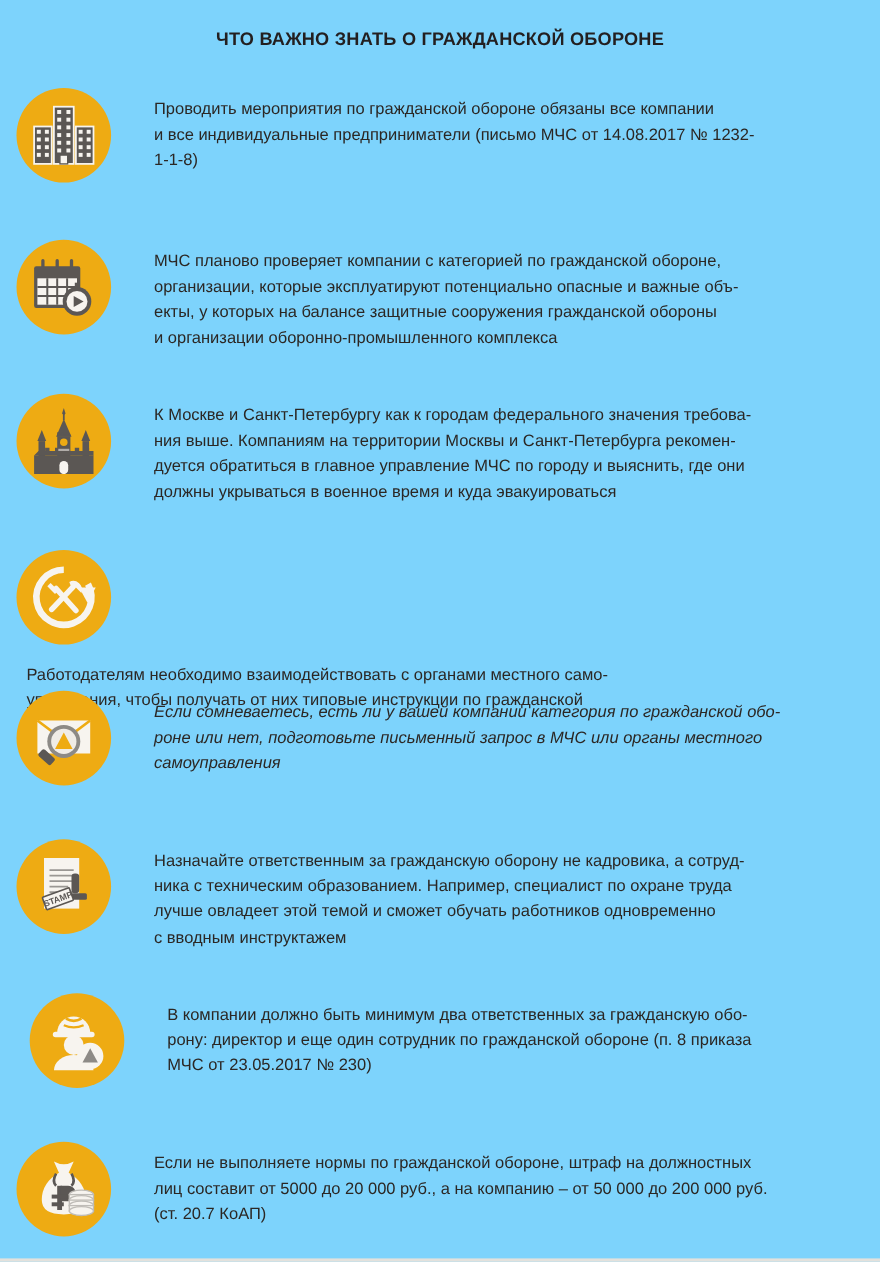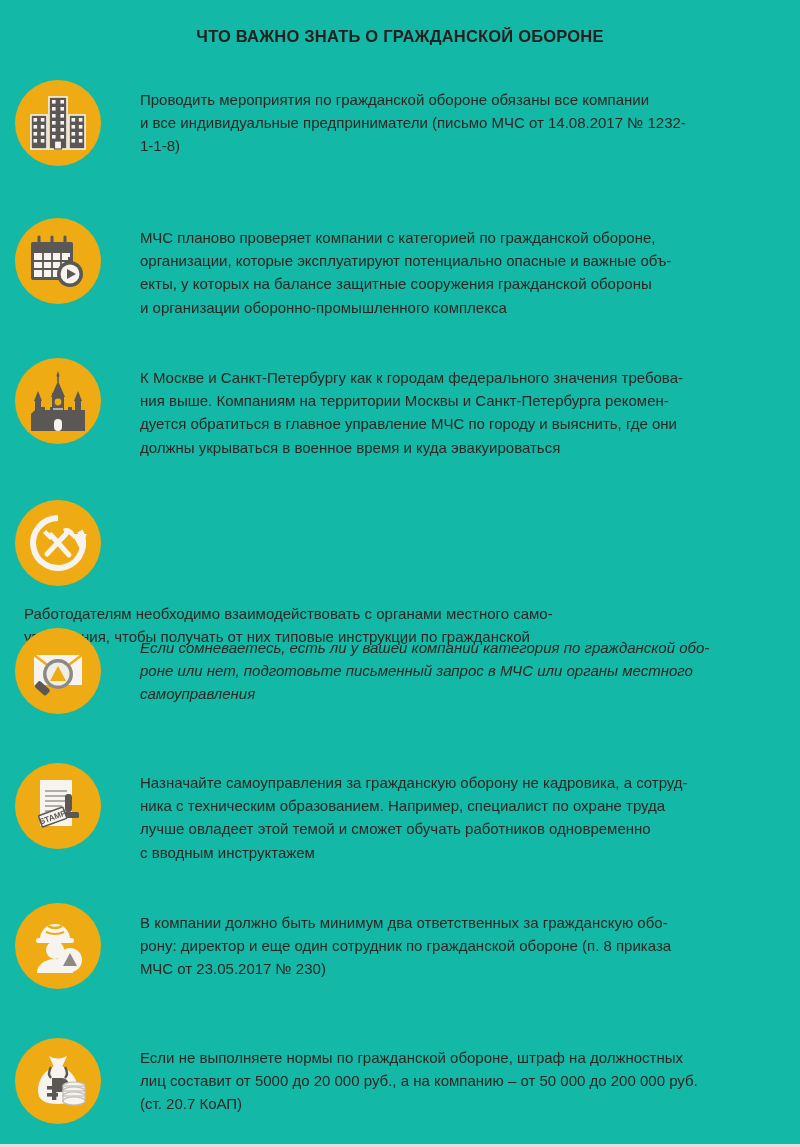--- a/index.html
+++ b/index.html
@@ -11,21 +11,21 @@
 
   body {
     background: #ffffff;
     font-family: "Liberation Sans", sans-serif;
   }
 
   .infographic {
     position: relative;
     width: 800px;
     height: 1147px;
-    background: #14b8a6;
+    background: #7dd3fc;
     border-bottom: 3px solid #e3e1dc;
     overflow: hidden;
   }
 
   .title {
     position: absolute;
     top: 27px;
     left: 0;
     width: 800px;
     text-align: center;
@@ -80,21 +80,21 @@
     font-family: "Liberation Sans", sans-serif;
   }
 
   
   .item.h1 { height: 138px; }
   .item.h2 { height: 140px; }
   .item.h3 { height: 142px; }
   .item.h4 { height: 128px; flex-direction: column; }
   .item.h5 { height: 135px; font-style: italic; }
   .item.h6 { height: 140px; }
-  .item.h7 { height: 135px; }
+  .item.h7 { height: 135px; padding-left: 12px; }
   .item.h8 { height: 117px; }
 
   svg { display: block; }
 </style>
 </head>
 <body>
 
 <div class="infographic">
 
   <div class="title">ЧТО ВАЖНО ЗНАТЬ О ГРАЖДАНСКОЙ ОБОРОНЕ</div>
@@ -281,21 +281,21 @@
                 <rect x="30" y="36" width="21" height="6" rx="1.5"></rect>
               </g>
               <g transform="rotate(-20 25 42)">
                 <rect x="12" y="35" width="26" height="12" rx="1" fill="#f7f4ef" stroke="#5b5754" stroke-width="1.5"></rect>
                 <text x="25" y="44" font-family="'Liberation Sans', sans-serif" font-size="8" font-weight="bold" fill="#5b5754" text-anchor="middle">STAMP</text>
               </g>
             </svg>
           </span>
         </div>
       </div>
-      <div class="item-text">Назначайте самоуправления за гражданскую оборону не кадровика, а сотруд-
+      <div class="item-text">Назначайте ответственным за гражданскую оборону не кадровика, а сотруд-
 ника с техническим образованием. Например, специалист по охране труда
 лучше овладеет этой темой и сможет обучать работников одновременно
 с вводным инструктажем</div>
     </div>
 
     <div class="item h7">
       <div class="icon-wrap">
         <div class="icon-circle">
           <span>
             <svg width="58" height="58" viewBox="0 0 58 58">

